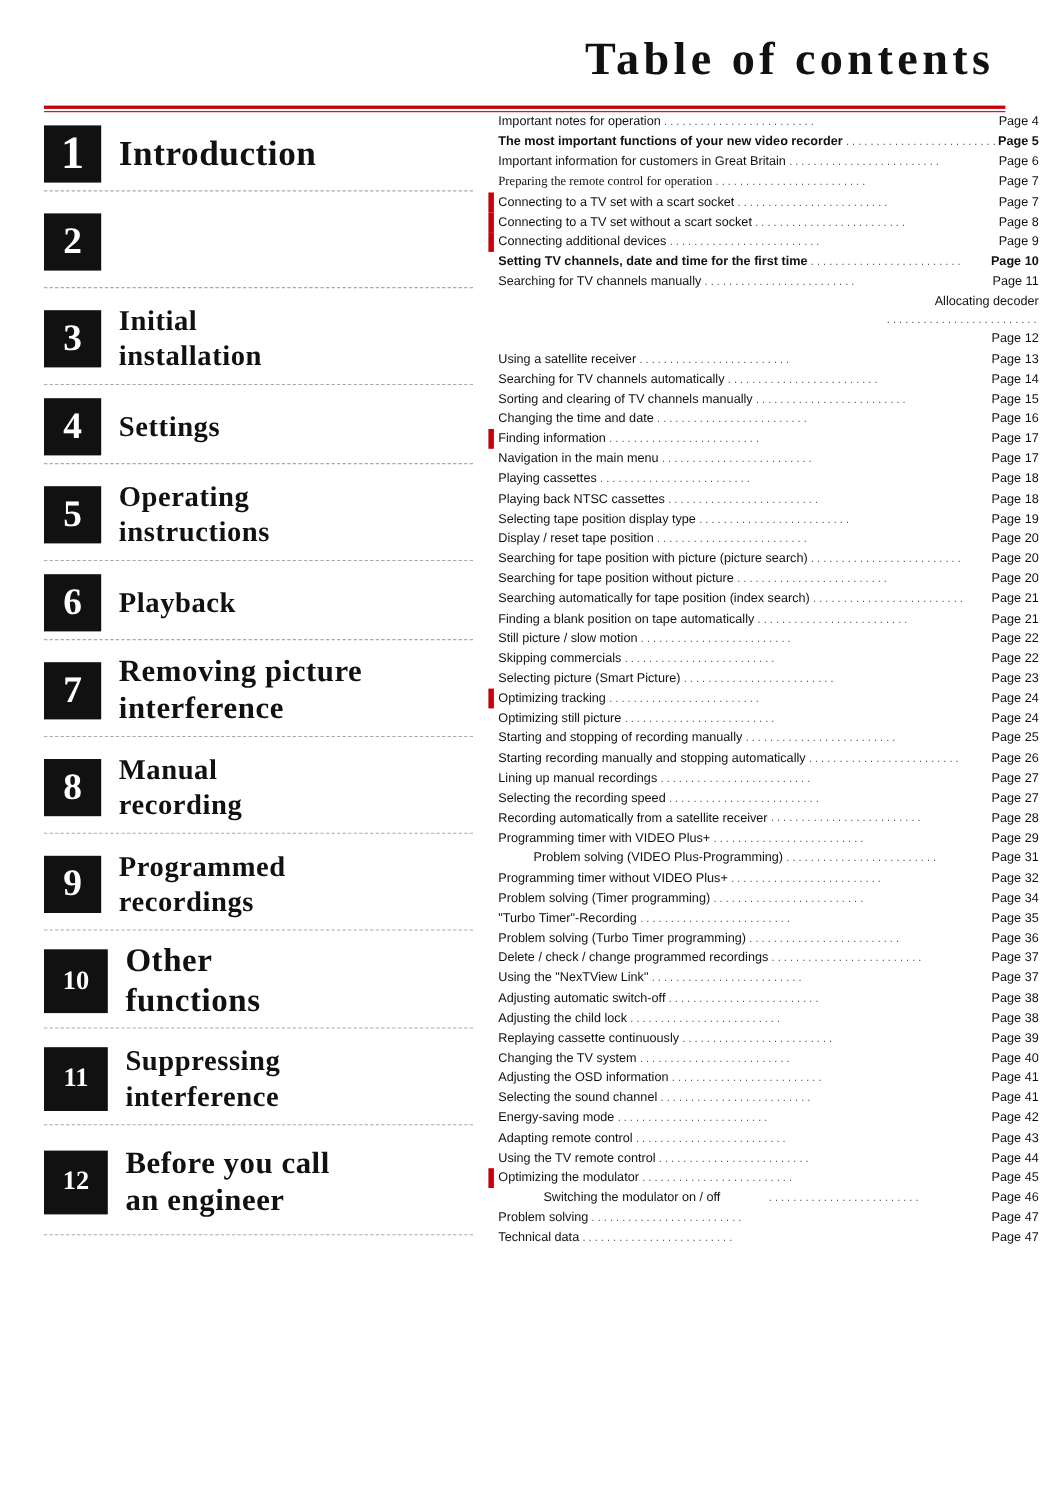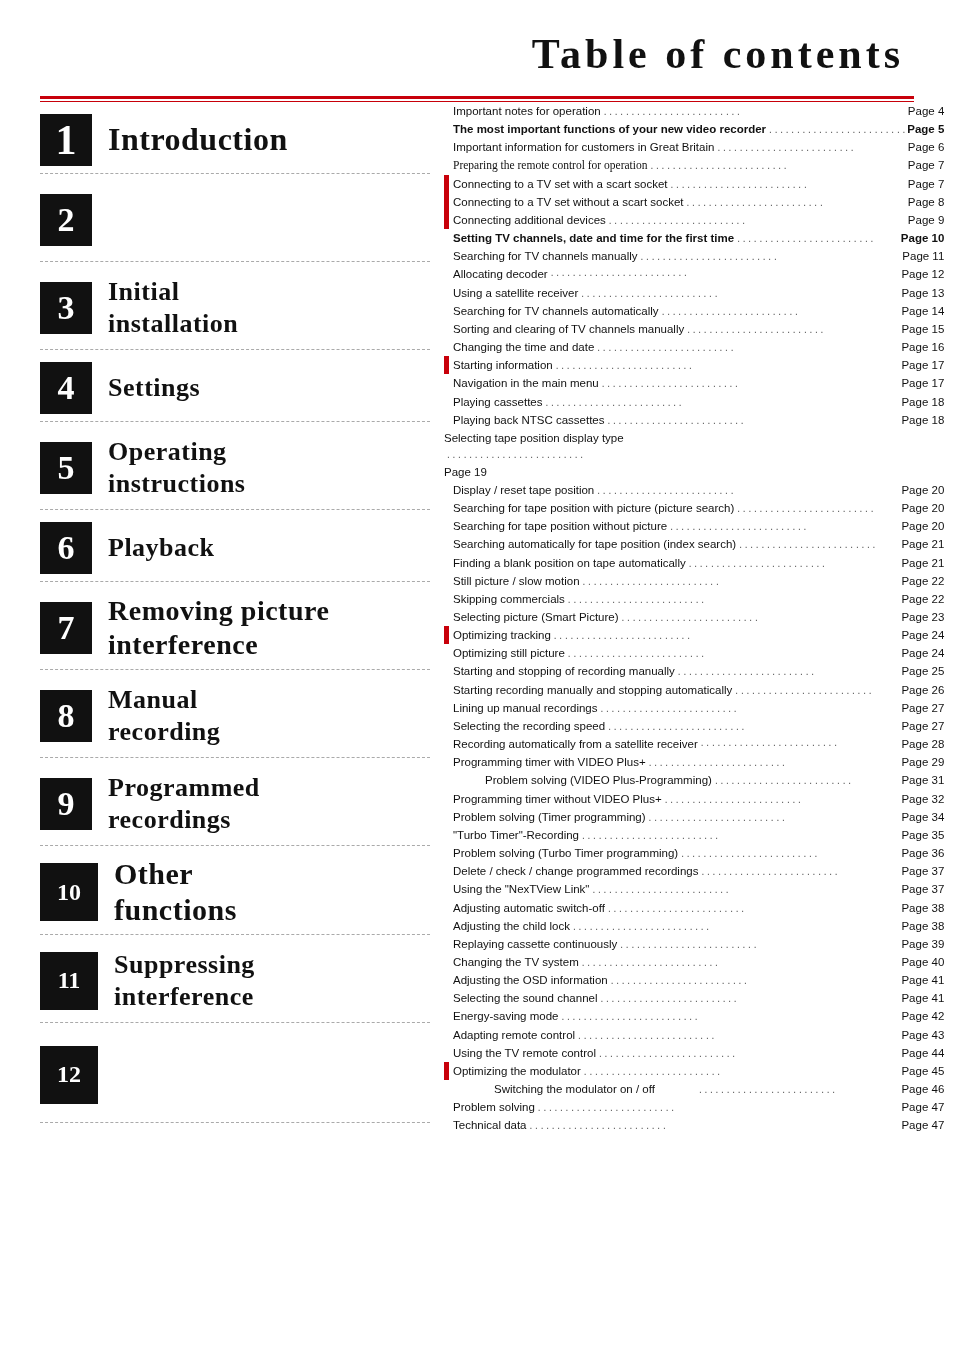--- a/index.html
+++ b/index.html
@@ -133,20 +133,21 @@
       <div class="chapter-item" style="min-height: 88px;">
         <div class="chapter-num-box" style="font-size: 24px; min-width: 58px; height: 58px;">10</div>
         <div class="chapter-title" style="font-size: 30px;">Other<br>functions</div>
       </div>
       <div class="chapter-item" style="min-height: 88px;">
         <div class="chapter-num-box" style="font-size: 24px; min-width: 58px; height: 58px;">11</div>
         <div class="chapter-title" style="font-size: 26px;">Suppressing<br>interference</div>
       </div>
       <div class="chapter-item" style="min-height: 100px;">
         <div class="chapter-num-box" style="font-size: 24px; min-width: 58px; height: 58px;">12</div>
+        <div class="chapter-title" style="font-size: 28px;">Before you call<br>an engineer</div>
       </div>
     </div>
 
   <div style="width:24px; display:flex; flex-direction:column; align-items:center; padding-top:6px;" id="dots-col"></div>
 
   <div style="width:3px; background:#c8000a; margin: 0 4px;"></div>
 
   <div class="right-col" id="right-col" style="border-left:none; padding-left:6px;">
       <div style="display: flex; align-items: baseline; font-size: 11.5px; line-height: 1.58;">
         <div style="width: 9px; flex-shrink: 0;"></div>
@@ -195,21 +196,21 @@
         <span style="white-space: nowrap; font-weight: bold;">Setting TV channels, date and time for the first time</span>
         <span style="flex: 1 1 0%; overflow: hidden; white-space: nowrap; color: rgb(85, 85, 85); font-size: 10px; padding-left: 3px; padding-right: 2px; letter-spacing: 0px;"> . . . . . . . . . . . . . . . . . . . . . . . . .</span>
         <span style="white-space: nowrap; font-weight: bold;">Page 10</span>
       </div>
       <div style="display: flex; align-items: baseline; font-size: 11.5px; line-height: 1.58;">
         <div style="width: 9px; flex-shrink: 0;"></div>
         <span style="white-space: nowrap; font-weight: normal;">Searching for TV channels manually</span>
         <span style="flex: 1 1 0%; overflow: hidden; white-space: nowrap; color: rgb(85, 85, 85); font-size: 10px; padding-left: 3px; padding-right: 2px; letter-spacing: 0px;"> . . . . . . . . . . . . . . . . . . . . . . . . .</span>
         <span style="white-space: nowrap; font-weight: normal;">Page 11</span>
       </div>
-      <div style="display: flex; align-items: flex-start; font-size: 11.5px; line-height: 1.58;">
+      <div style="display: flex; align-items: flex-end; font-size: 11.5px; line-height: 1.58; flex-direction: column;">
         <div style="width: 9px; flex-shrink: 0;"></div>
         <span style="white-space: nowrap; font-weight: normal;">Allocating decoder</span>
         <span style="flex: 1 1 0%; overflow: hidden; white-space: nowrap; color: rgb(85, 85, 85); font-size: 10px; padding-left: 3px; padding-right: 2px; letter-spacing: 0px;"> . . . . . . . . . . . . . . . . . . . . . . . . .</span>
         <span style="white-space: nowrap; font-weight: normal;">Page 12</span>
       </div>
       <div style="display: flex; align-items: baseline; font-size: 11.5px; line-height: 1.58;">
         <div style="width: 9px; flex-shrink: 0;"></div>
         <span style="white-space: nowrap; font-weight: normal;">Using a satellite receiver</span>
         <span style="flex: 1 1 0%; overflow: hidden; white-space: nowrap; color: rgb(85, 85, 85); font-size: 10px; padding-left: 3px; padding-right: 2px; letter-spacing: 0px;"> . . . . . . . . . . . . . . . . . . . . . . . . .</span>
         <span style="white-space: nowrap; font-weight: normal;">Page 13</span>
@@ -227,21 +228,21 @@
         <span style="white-space: nowrap; font-weight: normal;">Page 15</span>
       </div>
       <div style="display: flex; align-items: baseline; font-size: 11.5px; line-height: 1.58;">
         <div style="width: 9px; flex-shrink: 0;"></div>
         <span style="white-space: nowrap; font-weight: normal;">Changing the time and date</span>
         <span style="flex: 1 1 0%; overflow: hidden; white-space: nowrap; color: rgb(85, 85, 85); font-size: 10px; padding-left: 3px; padding-right: 2px; letter-spacing: 0px;"> . . . . . . . . . . . . . . . . . . . . . . . . .</span>
         <span style="white-space: nowrap; font-weight: normal;">Page 16</span>
       </div>
       <div style="display: flex; align-items: baseline; font-size: 11.5px; line-height: 1.58;">
         <div style="width: 5px; background: rgb(200, 0, 10); flex-shrink: 0; align-self: stretch; margin-right: 4px;"></div>
-        <span style="white-space: nowrap; font-weight: normal;">Starting information</span>
+        <span style="white-space: nowrap; font-weight: normal;">Finding information</span>
         <span style="flex: 1 1 0%; overflow: hidden; white-space: nowrap; color: rgb(85, 85, 85); font-size: 10px; padding-left: 3px; padding-right: 2px; letter-spacing: 0px;"> . . . . . . . . . . . . . . . . . . . . . . . . .</span>
         <span style="white-space: nowrap; font-weight: normal;">Page 17</span>
       </div>
       <div style="display: flex; align-items: baseline; font-size: 11.5px; line-height: 1.58;">
         <div style="width: 9px; flex-shrink: 0;"></div>
         <span style="white-space: nowrap; font-weight: normal;">Navigation in the main menu</span>
         <span style="flex: 1 1 0%; overflow: hidden; white-space: nowrap; color: rgb(85, 85, 85); font-size: 10px; padding-left: 3px; padding-right: 2px; letter-spacing: 0px;"> . . . . . . . . . . . . . . . . . . . . . . . . .</span>
         <span style="white-space: nowrap; font-weight: normal;">Page 17</span>
       </div>
       <div style="display: flex; align-items: baseline; font-size: 11.5px; line-height: 1.58;">
@@ -249,21 +250,21 @@
         <span style="white-space: nowrap; font-weight: normal;">Playing cassettes</span>
         <span style="flex: 1 1 0%; overflow: hidden; white-space: nowrap; color: rgb(85, 85, 85); font-size: 10px; padding-left: 3px; padding-right: 2px; letter-spacing: 0px;"> . . . . . . . . . . . . . . . . . . . . . . . . .</span>
         <span style="white-space: nowrap; font-weight: normal;">Page 18</span>
       </div>
       <div style="display: flex; align-items: baseline; font-size: 11.5px; line-height: 1.58;">
         <div style="width: 9px; flex-shrink: 0;"></div>
         <span style="white-space: nowrap; font-weight: normal;">Playing back NTSC cassettes</span>
         <span style="flex: 1 1 0%; overflow: hidden; white-space: nowrap; color: rgb(85, 85, 85); font-size: 10px; padding-left: 3px; padding-right: 2px; letter-spacing: 0px;"> . . . . . . . . . . . . . . . . . . . . . . . . .</span>
         <span style="white-space: nowrap; font-weight: normal;">Page 18</span>
       </div>
-      <div style="display: flex; align-items: baseline; font-size: 11.5px; line-height: 1.58; flex-direction: column;">
+      <div style="display: flex; align-items: baseline; font-size: 11.5px; line-height: 1.58;">
         <div style="width: 9px; flex-shrink: 0;"></div>
         <span style="white-space: nowrap; font-weight: normal;">Selecting tape position display type</span>
         <span style="flex: 1 1 0%; overflow: hidden; white-space: nowrap; color: rgb(85, 85, 85); font-size: 10px; padding-left: 3px; padding-right: 2px; letter-spacing: 0px;"> . . . . . . . . . . . . . . . . . . . . . . . . .</span>
         <span style="white-space: nowrap; font-weight: normal;">Page 19</span>
       </div>
       <div style="display: flex; align-items: baseline; font-size: 11.5px; line-height: 1.58;">
         <div style="width: 9px; flex-shrink: 0;"></div>
         <span style="white-space: nowrap; font-weight: normal;">Display / reset tape position</span>
         <span style="flex: 1 1 0%; overflow: hidden; white-space: nowrap; color: rgb(85, 85, 85); font-size: 10px; padding-left: 3px; padding-right: 2px; letter-spacing: 0px;"> . . . . . . . . . . . . . . . . . . . . . . . . .</span>
         <span style="white-space: nowrap; font-weight: normal;">Page 20</span>
@@ -339,21 +340,21 @@
         <span style="white-space: nowrap; font-weight: normal;">Lining up manual recordings</span>
         <span style="flex: 1 1 0%; overflow: hidden; white-space: nowrap; color: rgb(85, 85, 85); font-size: 10px; padding-left: 3px; padding-right: 2px; letter-spacing: 0px;"> . . . . . . . . . . . . . . . . . . . . . . . . .</span>
         <span style="white-space: nowrap; font-weight: normal;">Page 27</span>
       </div>
       <div style="display: flex; align-items: baseline; font-size: 11.5px; line-height: 1.58;">
         <div style="width: 9px; flex-shrink: 0;"></div>
         <span style="white-space: nowrap; font-weight: normal;">Selecting the recording speed</span>
         <span style="flex: 1 1 0%; overflow: hidden; white-space: nowrap; color: rgb(85, 85, 85); font-size: 10px; padding-left: 3px; padding-right: 2px; letter-spacing: 0px;"> . . . . . . . . . . . . . . . . . . . . . . . . .</span>
         <span style="white-space: nowrap; font-weight: normal;">Page 27</span>
       </div>
-      <div style="display: flex; align-items: flex-start; font-size: 11.5px; line-height: 1.58;">
+      <div style="display: flex; align-items: center; font-size: 11.5px; line-height: 1.58;">
         <div style="width: 9px; flex-shrink: 0;"></div>
         <span style="white-space: nowrap; font-weight: normal;">Recording automatically from a satellite receiver</span>
         <span style="flex: 1 1 0%; overflow: hidden; white-space: nowrap; color: rgb(85, 85, 85); font-size: 10px; padding-left: 3px; padding-right: 2px; letter-spacing: 0px;"> . . . . . . . . . . . . . . . . . . . . . . . . .</span>
         <span style="white-space: nowrap; font-weight: normal;">Page 28</span>
       </div>
       <div style="display: flex; align-items: baseline; font-size: 11.5px; line-height: 1.58;">
         <div style="width: 9px; flex-shrink: 0;"></div>
         <span style="white-space: nowrap; font-weight: normal;">Programming timer with VIDEO Plus+</span>
         <span style="flex: 1 1 0%; overflow: hidden; white-space: nowrap; color: rgb(85, 85, 85); font-size: 10px; padding-left: 3px; padding-right: 2px; letter-spacing: 0px;"> . . . . . . . . . . . . . . . . . . . . . . . . .</span>
         <span style="white-space: nowrap; font-weight: normal;">Page 29</span>

